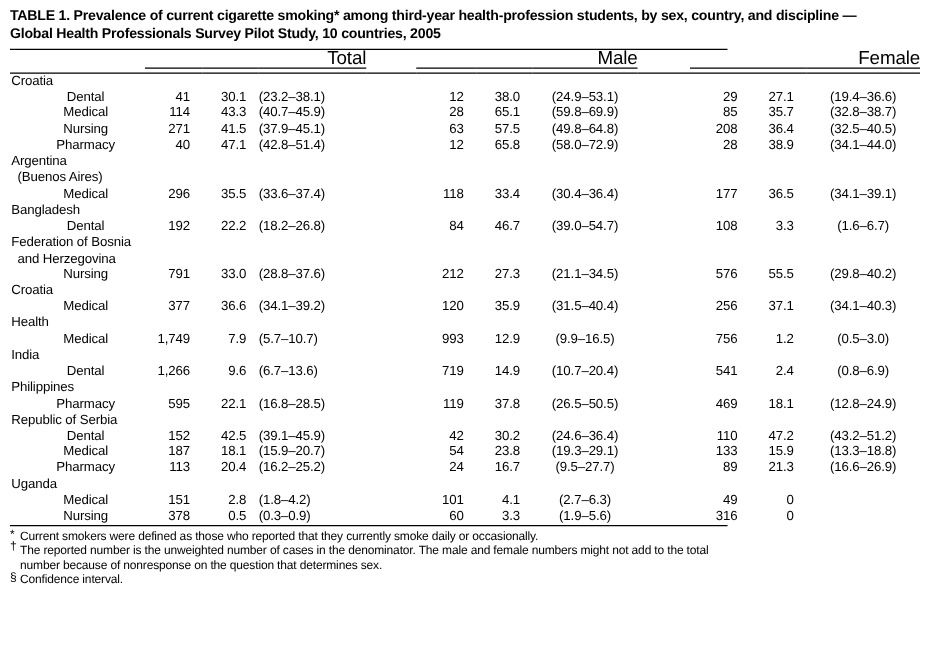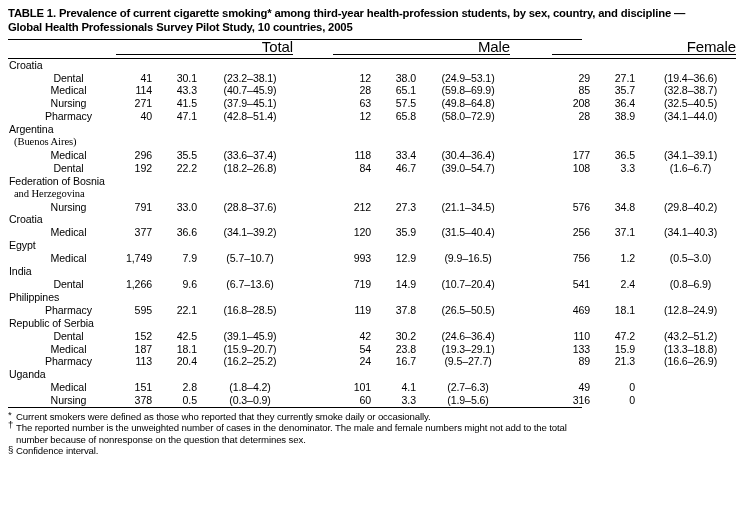--- a/index.html
+++ b/index.html
@@ -98,40 +98,38 @@
   
   .country {
     font-weight: bold;
     text-align: left;
     padding-left: 1px !important;
   }
   .country-cont {
     font-weight: bold;
     text-align: left;
     padding-left: 6px !important;
-    font-family: Liberation Serif, serif;
   }
   .disc {
     text-align: center;
     padding-left: 13px !important;
   }
   .num {
     text-align: right;
     padding-right: 10px !important;
   }
   .num-b {
     text-align: right;
     padding-right: 10px !important;
     font-weight: bold;
   }
   .ci {
     text-align: center;
   }
   .ci-b {
-    text-align: center;
     font-weight: bold;
   }
 
   
   .footnotes {
     margin-top: 3px;
     font-size: 9.6px;
     line-height: 11.4px;
     letter-spacing: -0.12px;
   }
@@ -271,20 +269,24 @@
           <td></td>
           <td class="num">118</td>
           <td class="num">33.4</td>
           <td class="ci">(30.4–36.4)</td>
           <td></td>
           <td class="num">177</td>
           <td class="num">36.5</td>
           <td class="ci">(34.1–39.1)</td>
         </tr>
         <tr>
+          <td class="country">Bangladesh</td>
+          <td colspan="11"></td>
+        </tr>
+        <tr>
           <td class="disc">Dental</td>
           <td class="num-b">192</td>
           <td class="num-b">22.2</td>
           <td class="ci-b">(18.2–26.8)</td>
           <td></td>
           <td class="num">84</td>
           <td class="num">46.7</td>
           <td class="ci">(39.0–54.7)</td>
           <td></td>
           <td class="num">108</td>
@@ -303,21 +305,21 @@
           <td class="disc">Nursing</td>
           <td class="num-b">791</td>
           <td class="num-b">33.0</td>
           <td class="ci-b">(28.8–37.6)</td>
           <td></td>
           <td class="num">212</td>
           <td class="num">27.3</td>
           <td class="ci">(21.1–34.5)</td>
           <td></td>
           <td class="num">576</td>
-          <td class="num">34.8</td>
+          <td class="num">55.5</td>
           <td class="ci">(29.8–40.2)</td>
         </tr>
         <tr>
           <td class="country">Croatia</td>
           <td colspan="11"></td>
         </tr>
         <tr>
           <td class="disc">Medical</td>
           <td class="num-b">377</td>
           <td class="num-b">36.6</td>
@@ -325,21 +327,21 @@
           <td></td>
           <td class="num">120</td>
           <td class="num">35.9</td>
           <td class="ci">(31.5–40.4)</td>
           <td></td>
           <td class="num">256</td>
           <td class="num">37.1</td>
           <td class="ci">(34.1–40.3)</td>
         </tr>
         <tr>
-          <td class="country">Egypt</td>
+          <td class="country">Health</td>
           <td colspan="11"></td>
         </tr>
         <tr>
           <td class="disc">Medical</td>
           <td class="num-b">1,749</td>
           <td class="num-b">7.9</td>
           <td class="ci-b">(5.7–10.7)</td>
           <td></td>
           <td class="num">993</td>
           <td class="num">12.9</td>

